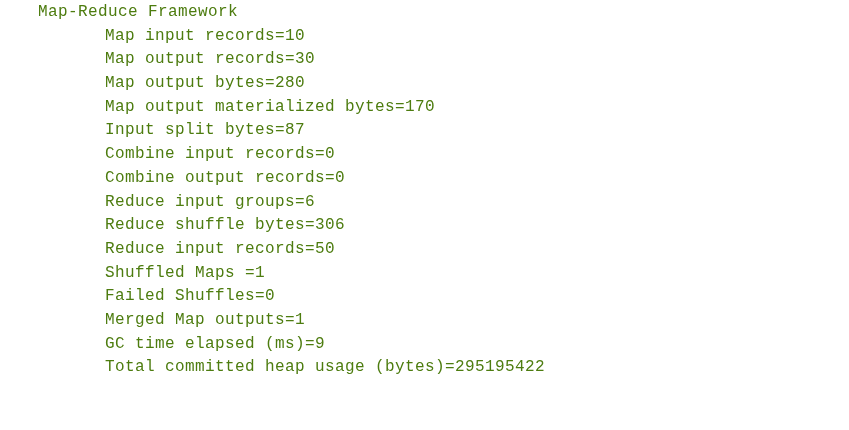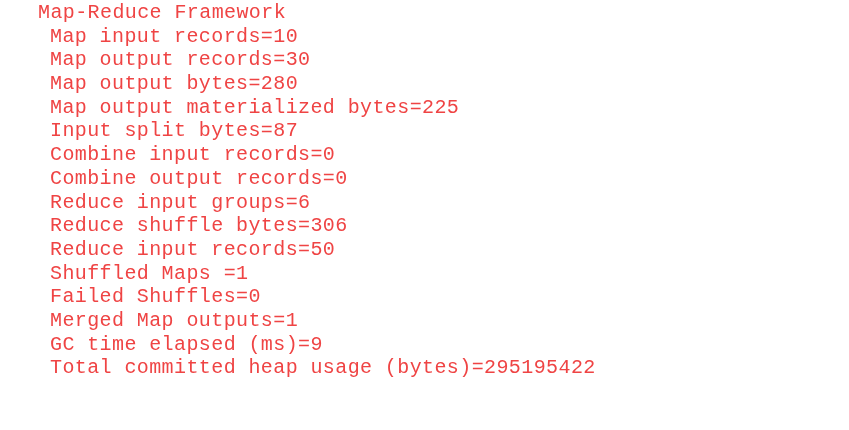--- a/index.html
+++ b/index.html
@@ -12,46 +12,46 @@
     background: #ffffff;
     overflow: hidden;
     position: relative;
   }
   .console {
     position: absolute;
     top: 1px;
     left: 0;
     width: 849px;
     font-family: "Liberation Mono", "DejaVu Sans Mono", monospace;
-    font-size: 20px;
+    font-size: 16px;
     line-height: 23.7px;
     letter-spacing: 0.4px;
-    color: #ef4444;
+    color: #4d7c0f;
   }
   .line {
     white-space: pre;
     height: 23.7px;
   }
   .line.title {
     padding-left: 38px;
   }
   .line.child {
-    padding-left: 50px;
+    padding-left: 105px;
   }
 </style>
 </head>
 <body>
 
 <div class="console">
   <div class="line title">Map-Reduce Framework</div>
   <div>
       <div class="line child">Map input records=10</div>
       <div class="line child">Map output records=30</div>
       <div class="line child">Map output bytes=280</div>
-      <div class="line child">Map output materialized bytes=225</div>
+      <div class="line child">Map output materialized bytes=170</div>
       <div class="line child">Input split bytes=87</div>
       <div class="line child">Combine input records=0</div>
       <div class="line child">Combine output records=0</div>
       <div class="line child">Reduce input groups=6</div>
       <div class="line child">Reduce shuffle bytes=306</div>
       <div class="line child">Reduce input records=50</div>
       <div class="line child">Shuffled Maps =1</div>
       <div class="line child">Failed Shuffles=0</div>
       <div class="line child">Merged Map outputs=1</div>
       <div class="line child">GC time elapsed (ms)=9</div>

